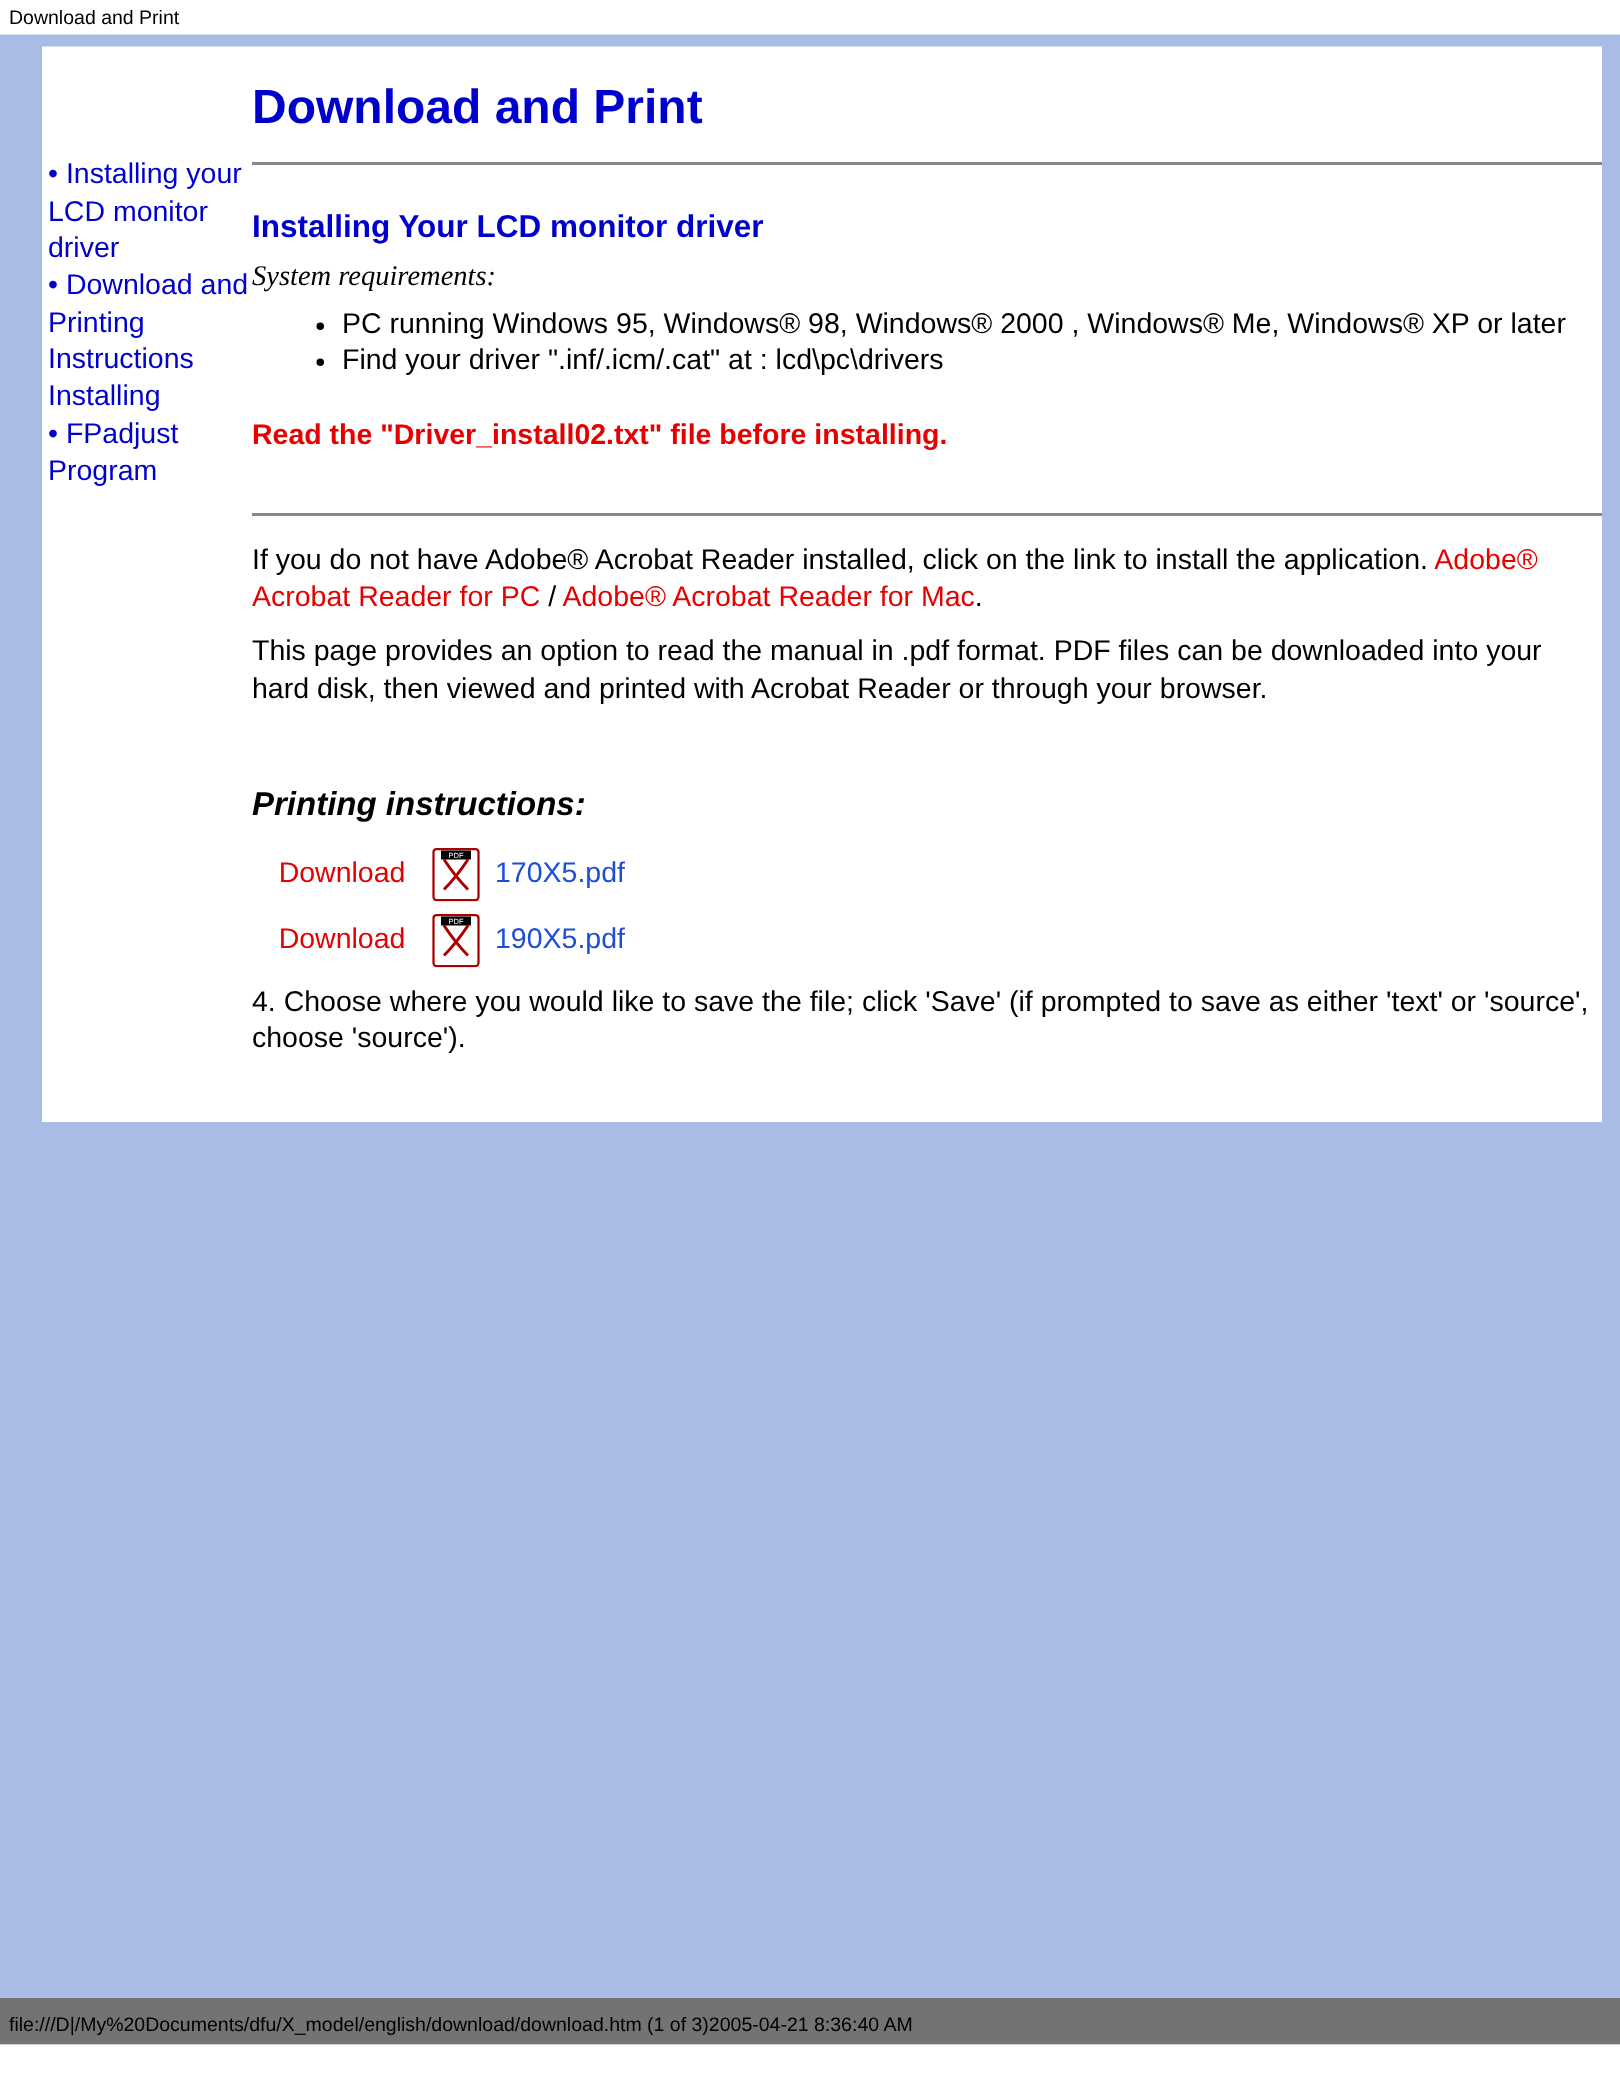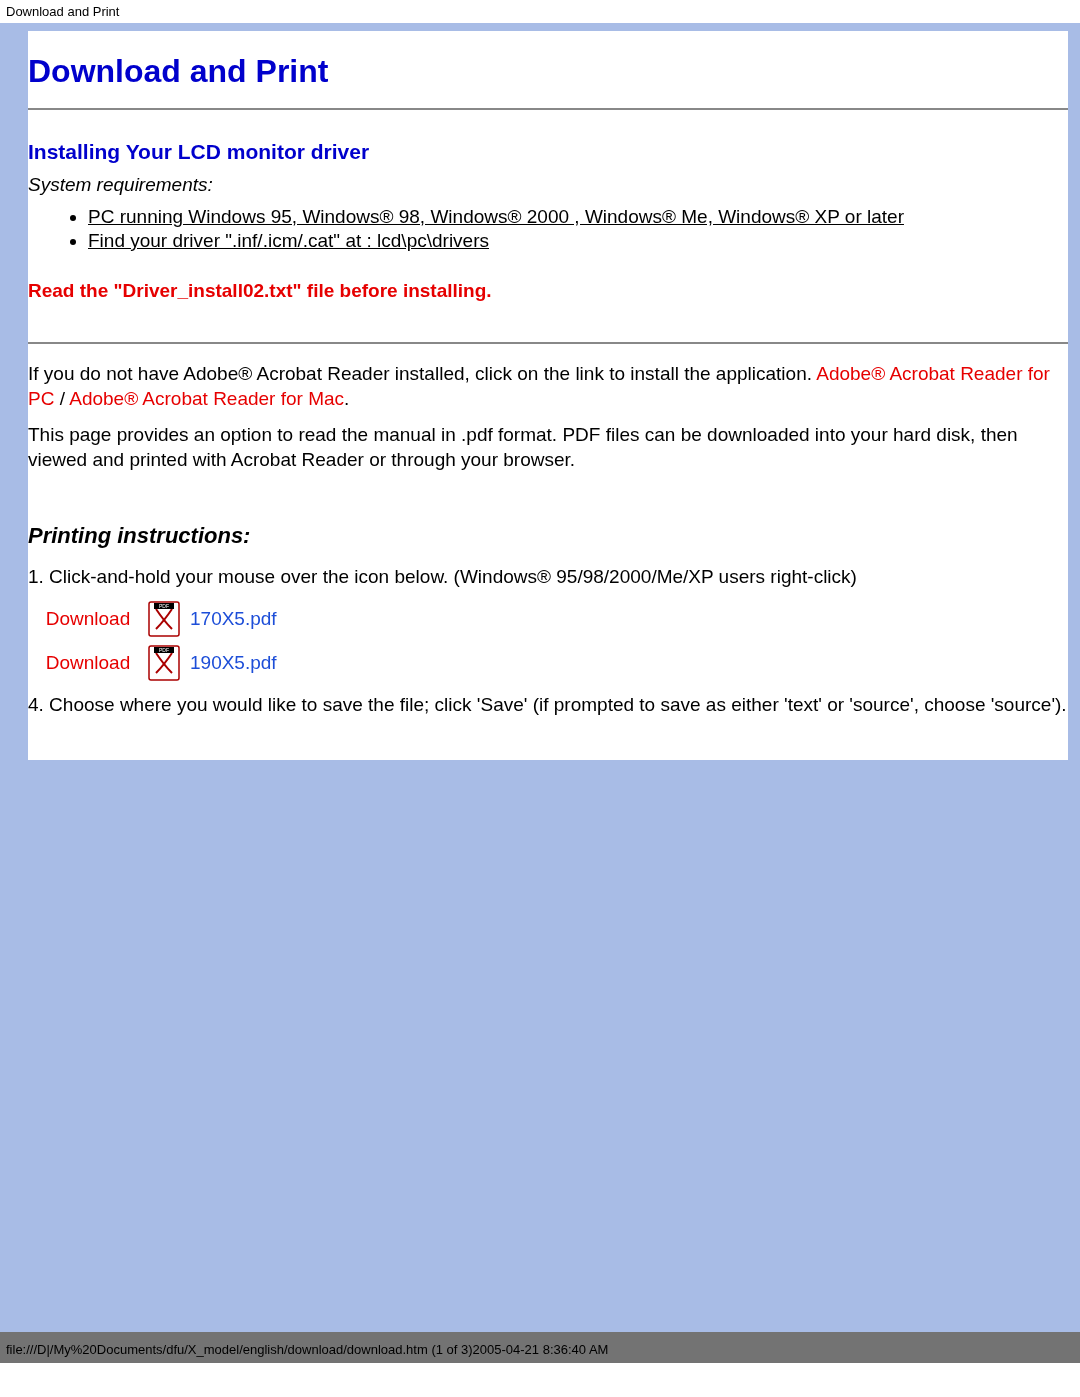--- a/index.html
+++ b/index.html
@@ -59,26 +59,26 @@
   }
   .section-title {
     color: #0000cc;
     font-weight: bold;
     font-size: 21px;
     margin: 30px 0 10px 0;
   }
   .sys-req {
     font-style: italic;
     margin: 6px 0 10px 0;
+    font-family: Liberation Serif, serif;
   }
   ul.req-list {
     list-style: disc;
     margin: 6px 0 10px 0;
     padding-left: 60px;
-    text-decoration: underline;
   }
   ul.req-list li { margin-bottom: 2px; }
   .warning {
     color: #e60000;
     font-weight: bold;
     margin: 28px 0 40px 0;
   }
   .para { margin: 12px 0; line-height: 1.3; }
   .red-link { color: #e60000; text-decoration: none; }
   .blue-link { color: #1d4ed8; text-decoration: none; }
@@ -117,20 +117,34 @@
   }
 </style>
 </head>
 <body>
 
 <div class="top-header">Download and Print</div>
 
 <div class="outer">
   <div class="inner">
     <div class="layout">
+      <div class="sidebar">
+        <div class="nav-item">
+          <span class="bullet">•</span>
+          <a href="#">Installing your LCD monitor driver</a>
+        </div>
+        <div class="nav-item">
+          <span class="bullet">•</span>
+          <a href="#">Download and Printing Instructions Installing</a>
+        </div>
+        <div class="nav-item">
+          <span class="bullet">•</span>
+          <a href="#">FPadjust Program</a>
+        </div>
+      </div>
 
       <div class="main">
         <div class="page-title">Download and Print</div>
         <hr>
 
         <div class="section-title">Installing Your LCD monitor driver</div>
         <div class="sys-req">System requirements:</div>
 
         <ul class="req-list">
           <li>PC running Windows 95, Windows® 98, Windows® 2000 , Windows® Me, Windows® XP or later</li>
@@ -145,21 +159,20 @@
           <span>If you do not have Adobe® Acrobat Reader installed, click on the link to install the application. </span>
           <a href="#" class="red-link">Adobe® Acrobat Reader for PC</a>
           <span> / </span>
           <a href="#" class="red-link">Adobe® Acrobat Reader for Mac</a><span>.</span>
         </div>
 
         <div class="para">This page provides an option to read the manual in .pdf format. PDF files can be downloaded into your hard disk, then viewed and printed with Acrobat Reader or through your browser.</div>
 
         <div class="dl-instructions">Printing instructions:</div>
 
-        <div class="para">1. Click-and-hold your mouse over the icon below. (Windows® 95/98/2000/Me/XP users right-click)</div>
 
         <div class="dl-row">
           <span class="dl-label">Download</span>
           <span class="pdf-icon">
             <svg width="32" height="36" viewBox="0 0 32 36">
               <rect x="1" y="1" width="30" height="34" rx="2" fill="#fff" stroke="#a00" stroke-width="1.5"></rect>
               <path d="M 8 8 C 8 8 16 20 24 28" stroke="#a00" stroke-width="2" fill="none"></path>
               <path d="M 24 8 C 24 8 16 20 8 28" stroke="#a00" stroke-width="2" fill="none"></path>
               <rect x="6" y="2" width="20" height="6" fill="#000"></rect>
               <text x="16" y="7" fill="#fff" font-size="5" text-anchor="middle" font-family="Arial">PDF</text>

